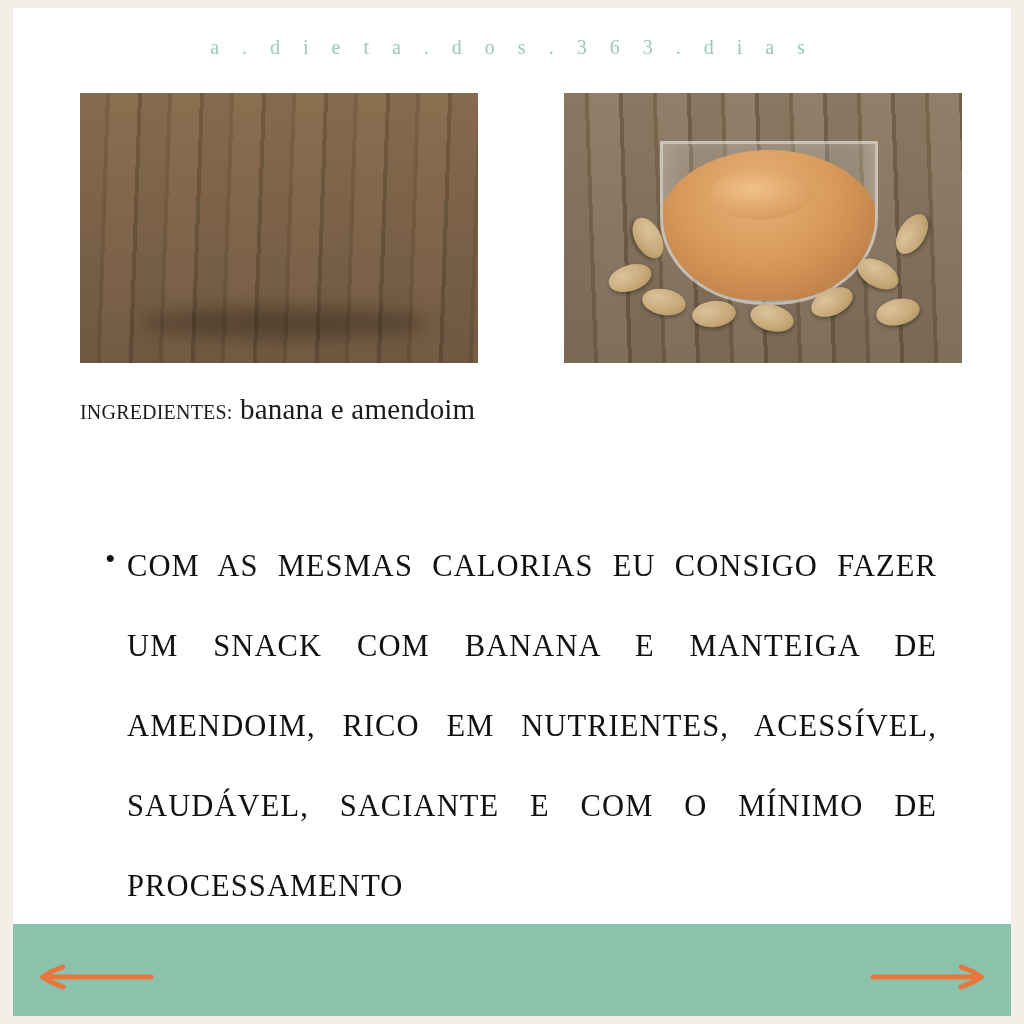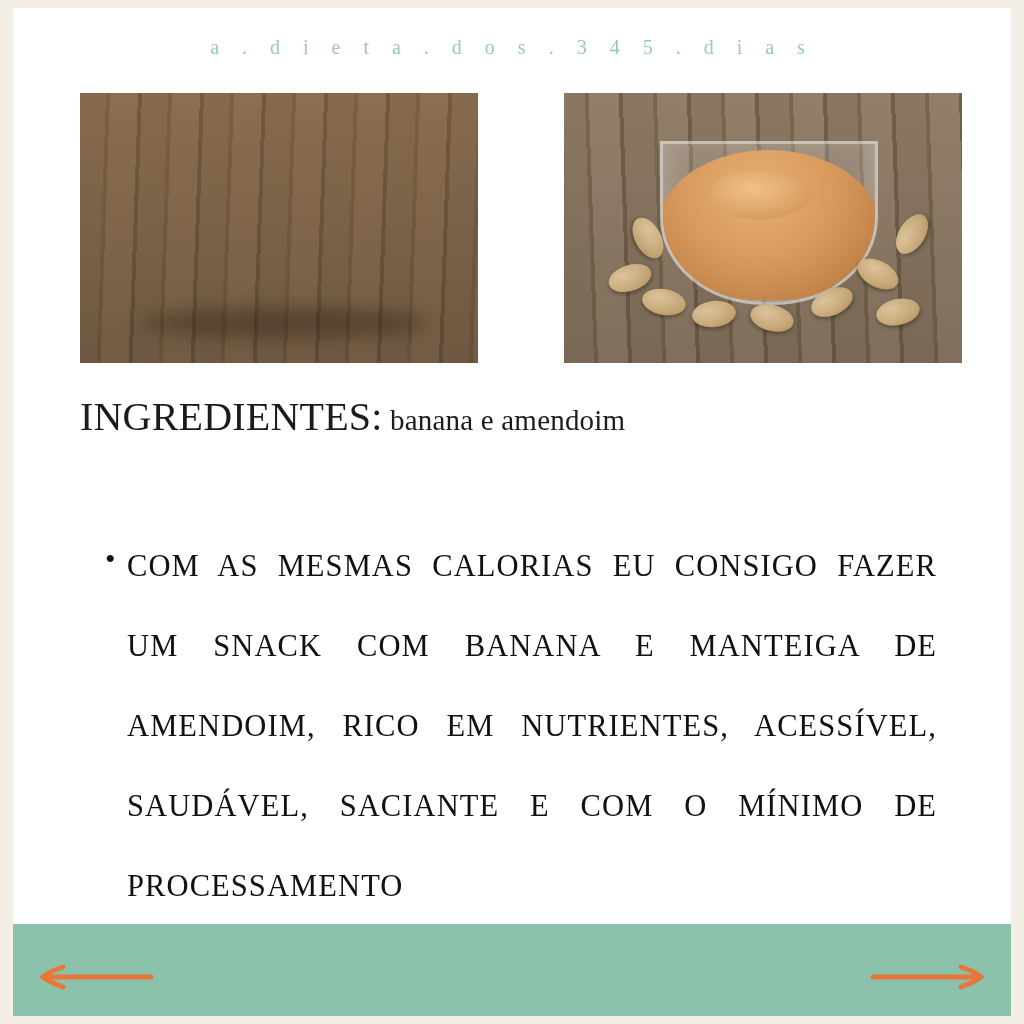--- a/index.html
+++ b/index.html
@@ -159,21 +159,21 @@
   .ingredients {
     position: absolute;
     top: 385px;
     left: 67px;
     font-size: 29px;
     color: #1b1b1b;
     letter-spacing: 0.2px;
     white-space: nowrap;
   }
   .ingredients .label {
-    font-size: 40px;
+    font-size: 20px;
   }
 
   .bullet-block {
     position: absolute;
     top: 518px;
     left: 92px;
     width: 832px;
     display: flex;
     align-items: flex-start;
   }
@@ -212,21 +212,21 @@
   }
   .arrow-left { left: 26px; }
   .arrow-right { right: 26px; }
   .arrow svg { display: block; }
 </style>
 </head>
 <body>
 
 <div class="slide">
 
-  <div class="handle">a . d i e t a . d o s . 3 4 5 .  d i a s</div>
+  <div class="handle">a . d i e t a . d o s . 3 6 3 .  d i a s</div>
 
   <div class="photo-row">
 
     <div class="photo ph-bananas">
       <div class="banana-shadow"></div>
     </div>
 
     <div class="photo ph-pb">
       <div class="peanut pn8"></div>
       <div class="peanut pn9"></div>

